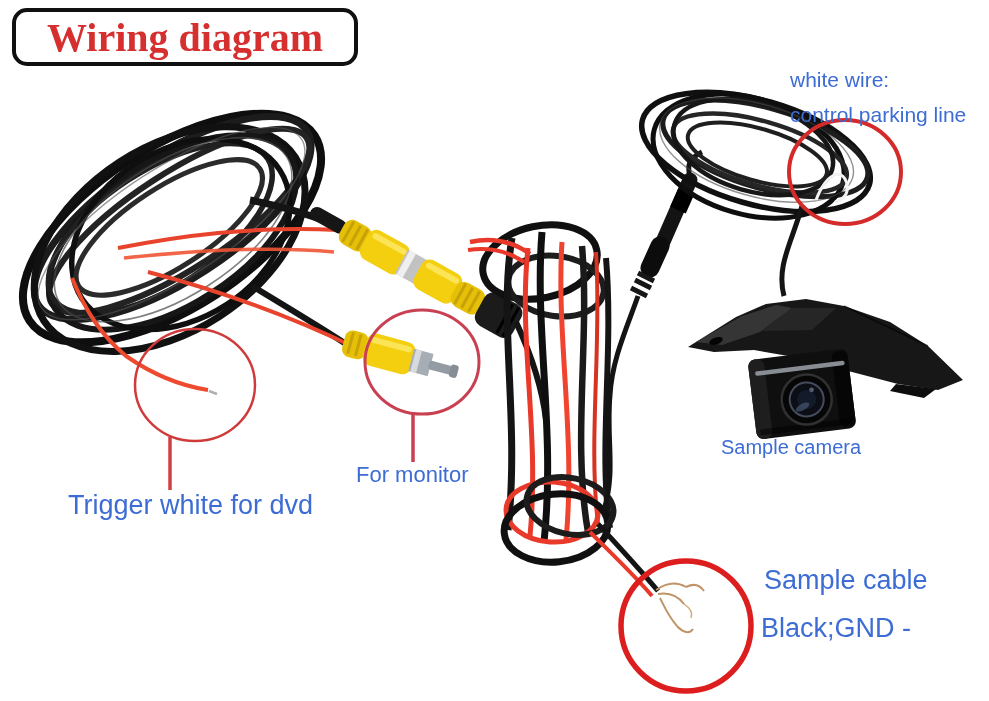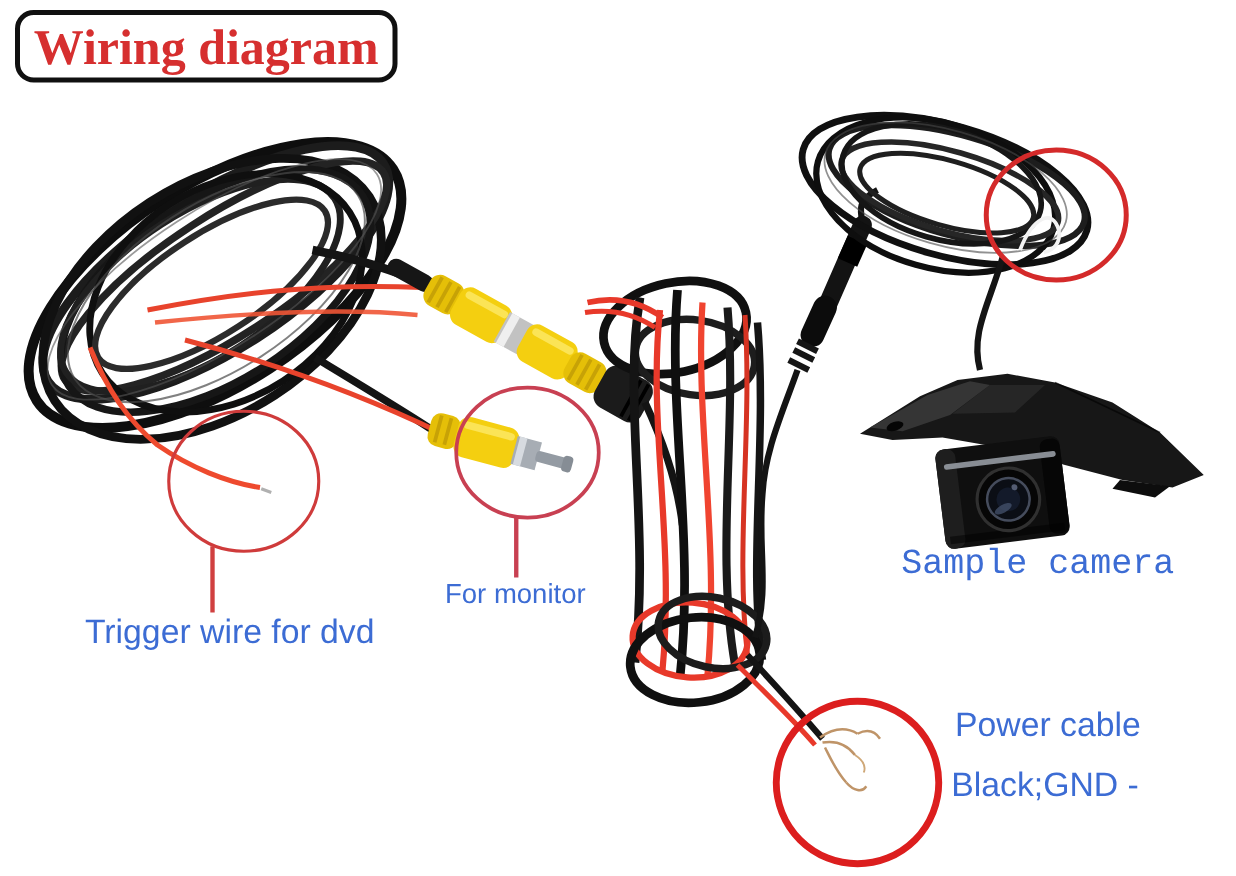--- a/index.html
+++ b/index.html
@@ -9,35 +9,35 @@
     width: 989px;
     height: 701px;
     background: #ffffff;
     overflow: hidden;
     font-family: "Liberation Sans", sans-serif;
   }
   #art { position: absolute; left: 0; top: 0; z-index: 1; }
   .overlay { position: absolute; z-index: 2; }
   #title-box {
     left: 12px; top: 8px;
-    width: 306px; height: 58px;
+    width: 346px; height: 58px;
     border: 4px solid #101010;
     border-radius: 15px;
     display: flex; align-items: center; justify-content: center;
     font-family: "Liberation Serif", serif;
     font-weight: bold;
     font-size: 40px;
     color: #d62f2f;
     background: #ffffff;
   }
   .blue-label { color: #3c6cd4; white-space: nowrap; }
   #lbl-white-wire   { left: 790px; top: 62px;  font-size: 21px; line-height: 35px; }
   #lbl-trigger      { left: 68px;  top: 490px; font-size: 27px; }
   #lbl-monitor      { left: 356px; top: 462px; font-size: 22px; }
-  #lbl-camera       { left: 721px; top: 436px; font-size: 28px; font-family: Liberation Mono, monospace; }
+  #lbl-camera       { left: 721px; top: 436px; font-size: 20px; }
   #lbl-power        { left: 764px; top: 565px; font-size: 27px; }
   #lbl-power-detail { left: 761px; top: 613px; font-size: 27px; line-height: 31px; }
 </style>
 </head>
 <body>
 
 <div id="stage">
 
   <svg id="art" width="989" height="701" viewBox="0 0 989 701">
 
@@ -177,26 +177,30 @@
       <line x1="413" y1="413" x2="413" y2="462" stroke="#c84052" stroke-width="3.5"></line>
       <ellipse cx="845" cy="172" rx="56" ry="52" stroke="#d42a2a" stroke-width="4"></ellipse>
       <circle cx="686" cy="626" r="65" stroke="#dc1e1e" stroke-width="5.5"></circle>
     </g>
   </svg>
 
   <div id="title-box" class="overlay">
     <span>Wiring diagram</span>
   </div>
 
-
-  <div id="lbl-trigger" class="overlay blue-label">Trigger wire for dvd</div>
+  <div id="lbl-white-wire" class="overlay blue-label">
+    <div>white wire:</div>
+    <div>control parking line</div>
+  </div>
+
+  <div id="lbl-trigger" class="overlay blue-label">Trigger white for dvd</div>
 
   <div id="lbl-monitor" class="overlay blue-label">For monitor</div>
 
   <div id="lbl-camera" class="overlay blue-label">Sample camera</div>
 
-  <div id="lbl-power" class="overlay blue-label">Power cable</div>
+  <div id="lbl-power" class="overlay blue-label">Sample cable</div>
 
   <div id="lbl-power-detail" class="overlay blue-label">
     <div>Black;GND -</div>
   </div>
 
 </div>
 
 </body></html>

